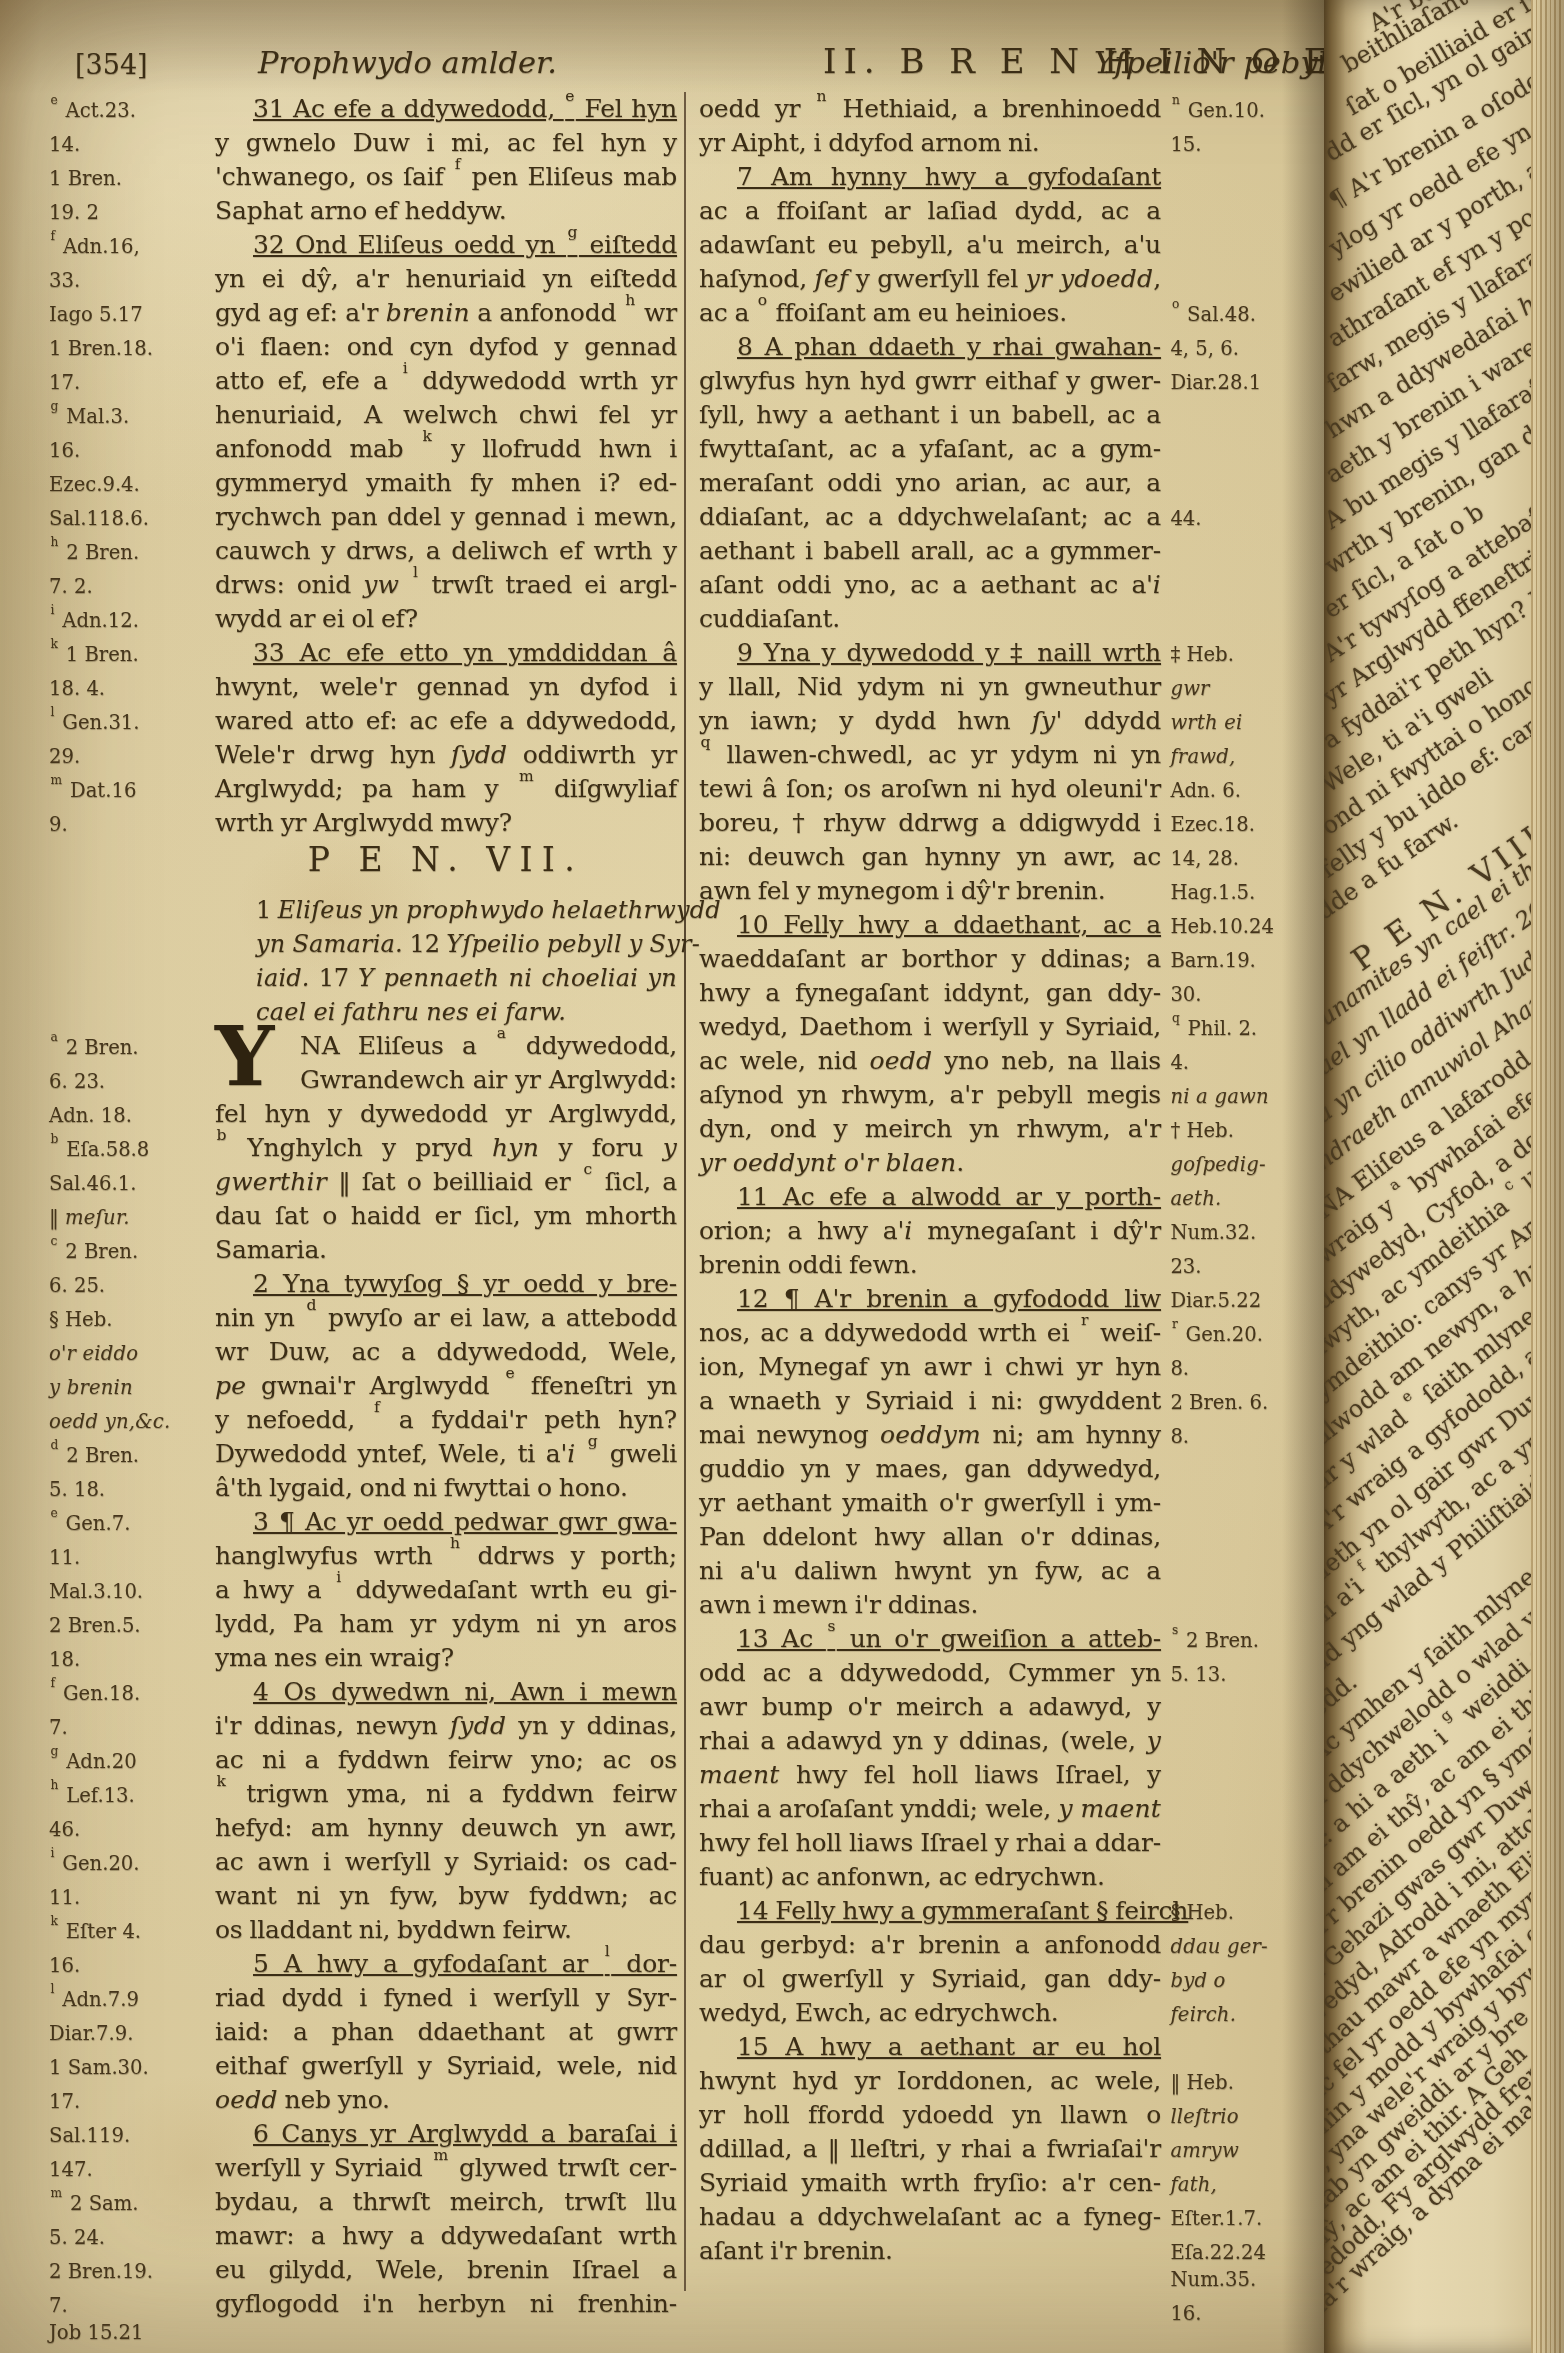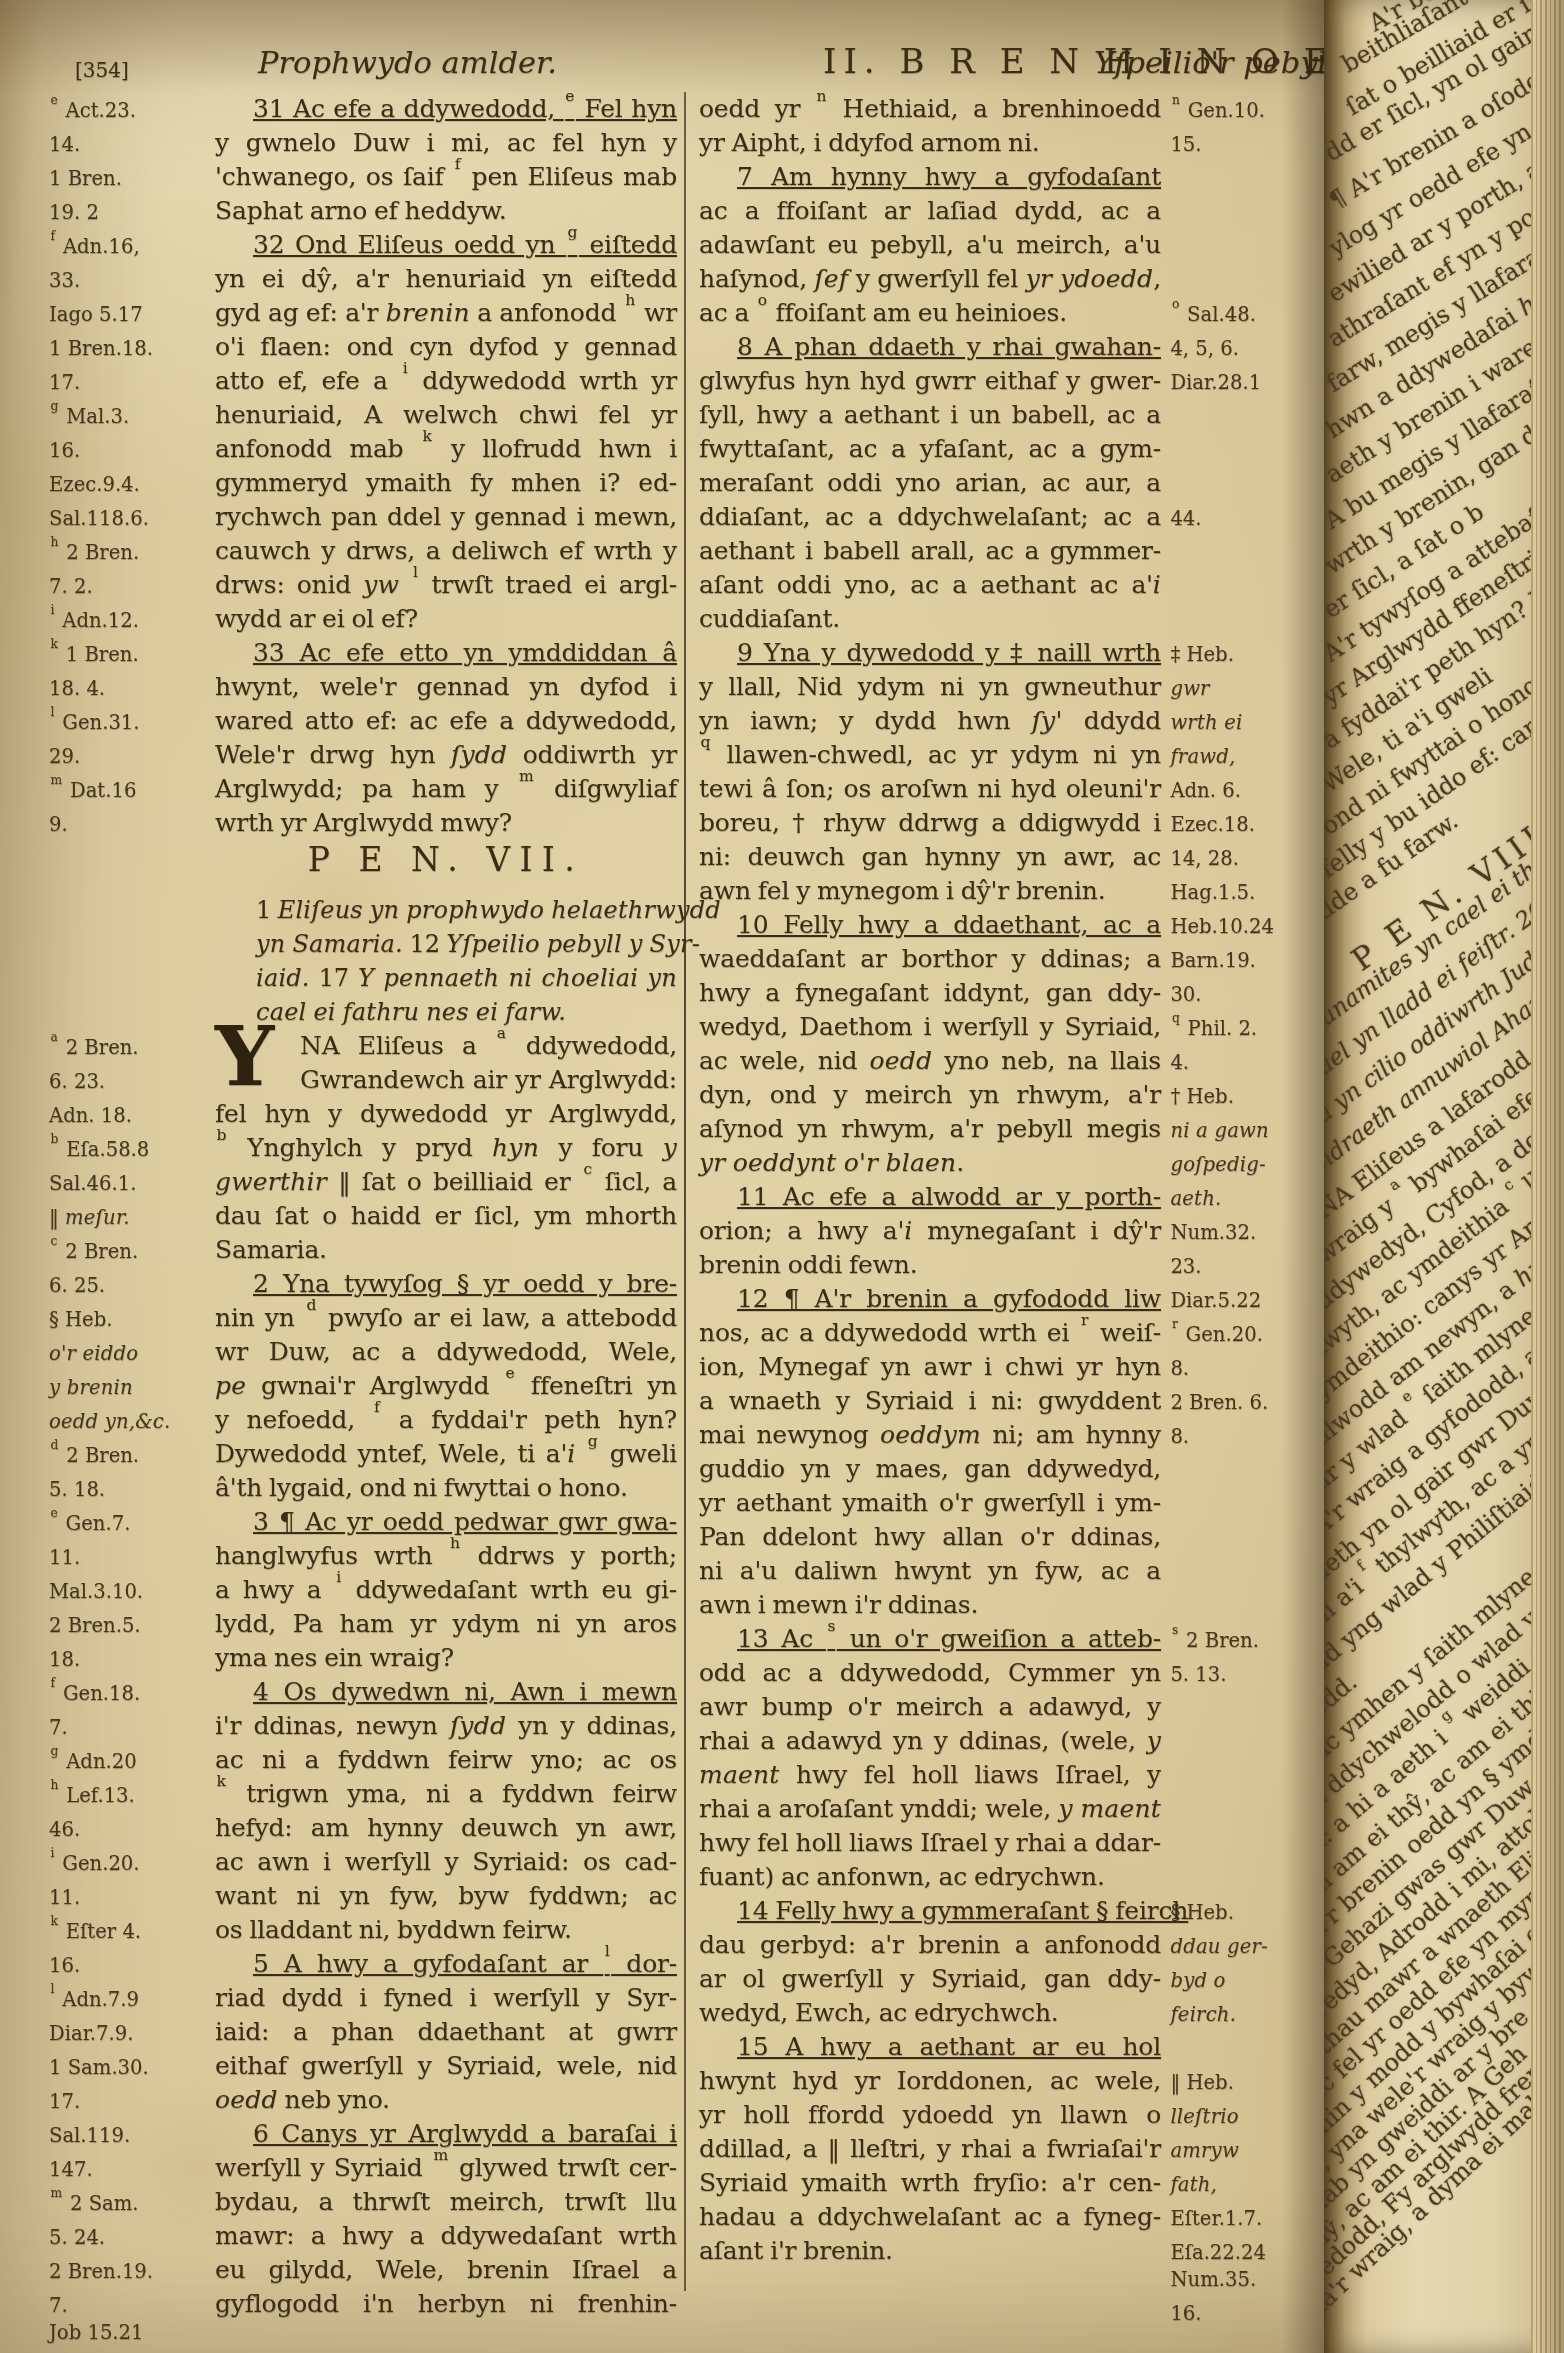--- a/index.html
+++ b/index.html
@@ -18,21 +18,21 @@
     box-shadow: inset 0 0 149px rgba(70,50,20,.38);
   }
   .stain{position:absolute;border-radius:50%;pointer-events:none;}
   #stain1{left:235px;top:829px;width:203px;height:156px;background:radial-gradient(closest-side,rgba(170,125,55,.10),rgba(170,125,55,0));}
   #stain2{left:923px;top:1839px;width:250px;height:203px;background:radial-gradient(closest-side,rgba(160,115,50,.09),rgba(160,115,50,0));}
   #stain3{left:102px;top:2074px;width:188px;height:188px;background:radial-gradient(closest-side,rgba(150,105,45,.10),rgba(150,105,45,0));}
 
   .ink{color:#3b2d15;text-shadow:0.3px 0.5px 0.7px rgba(60,45,20,.34);}
   
   .hitem{position:absolute;white-space:nowrap;}
-  #pagenum{left:75px;top:58px;font-size:20px;}
+  #pagenum{left:75px;top:49px;font-size:27px;}
   #runleft{left:258px;top:45px;font-size:30.5px;font-style:italic;}
   #title{left:823px;top:41px;font-size:34px;letter-spacing:7px;}
   #runright{left:1094px;top:45px;font-size:30.5px;font-style:italic;}
 
   
   .col{position:absolute;top:92px;}
   #col-left{left:49px;}
   #col-right{left:699px;}
   .row{display:flex;height:34px;align-items:baseline;}
   .note{flex:0 0 166px;width:166px;font-size:19.6px;line-height:23.5px;color:#45351b;overflow:visible;white-space:nowrap;}
@@ -466,26 +466,26 @@
       </div>
       <div class="row ">
         <div class="txt"><span>wedyd, Daethom i werſyll y Syriaid,</span></div>
         <div class="note"><sup>q</sup> Phil. 2.</div>
       </div>
       <div class="row ">
         <div class="txt"><span>ac wele, nid <i>oedd</i> yno neb, na llais</span></div>
         <div class="note">4.</div>
       </div>
       <div class="row ">
+        <div class="txt"><span>aſynod yn rhwym, a'r pebyll megis</span></div>
+        <div class="note"><i>ni a gawn</i></div>
+      </div>
+      <div class="row ">
         <div class="txt"><span>dyn, ond y meirch yn rhwym, a'r</span></div>
         <div class="note">† Heb.</div>
-      </div>
-      <div class="row ">
-        <div class="txt"><span>aſynod yn rhwym, a'r pebyll megis</span></div>
-        <div class="note"><i>ni a gawn</i></div>
       </div>
       <div class="row  endl">
         <div class="txt"><span><i>yr oeddynt o'r blaen</i>.</span></div>
         <div class="note"><i>goſpedig-</i></div>
       </div>
       <div class="row vs">
         <div class="txt"><span>11 Ac efe a alwodd ar y porth-</span></div>
         <div class="note"><i>aeth.</i></div>
       </div>
       <div class="row ">

